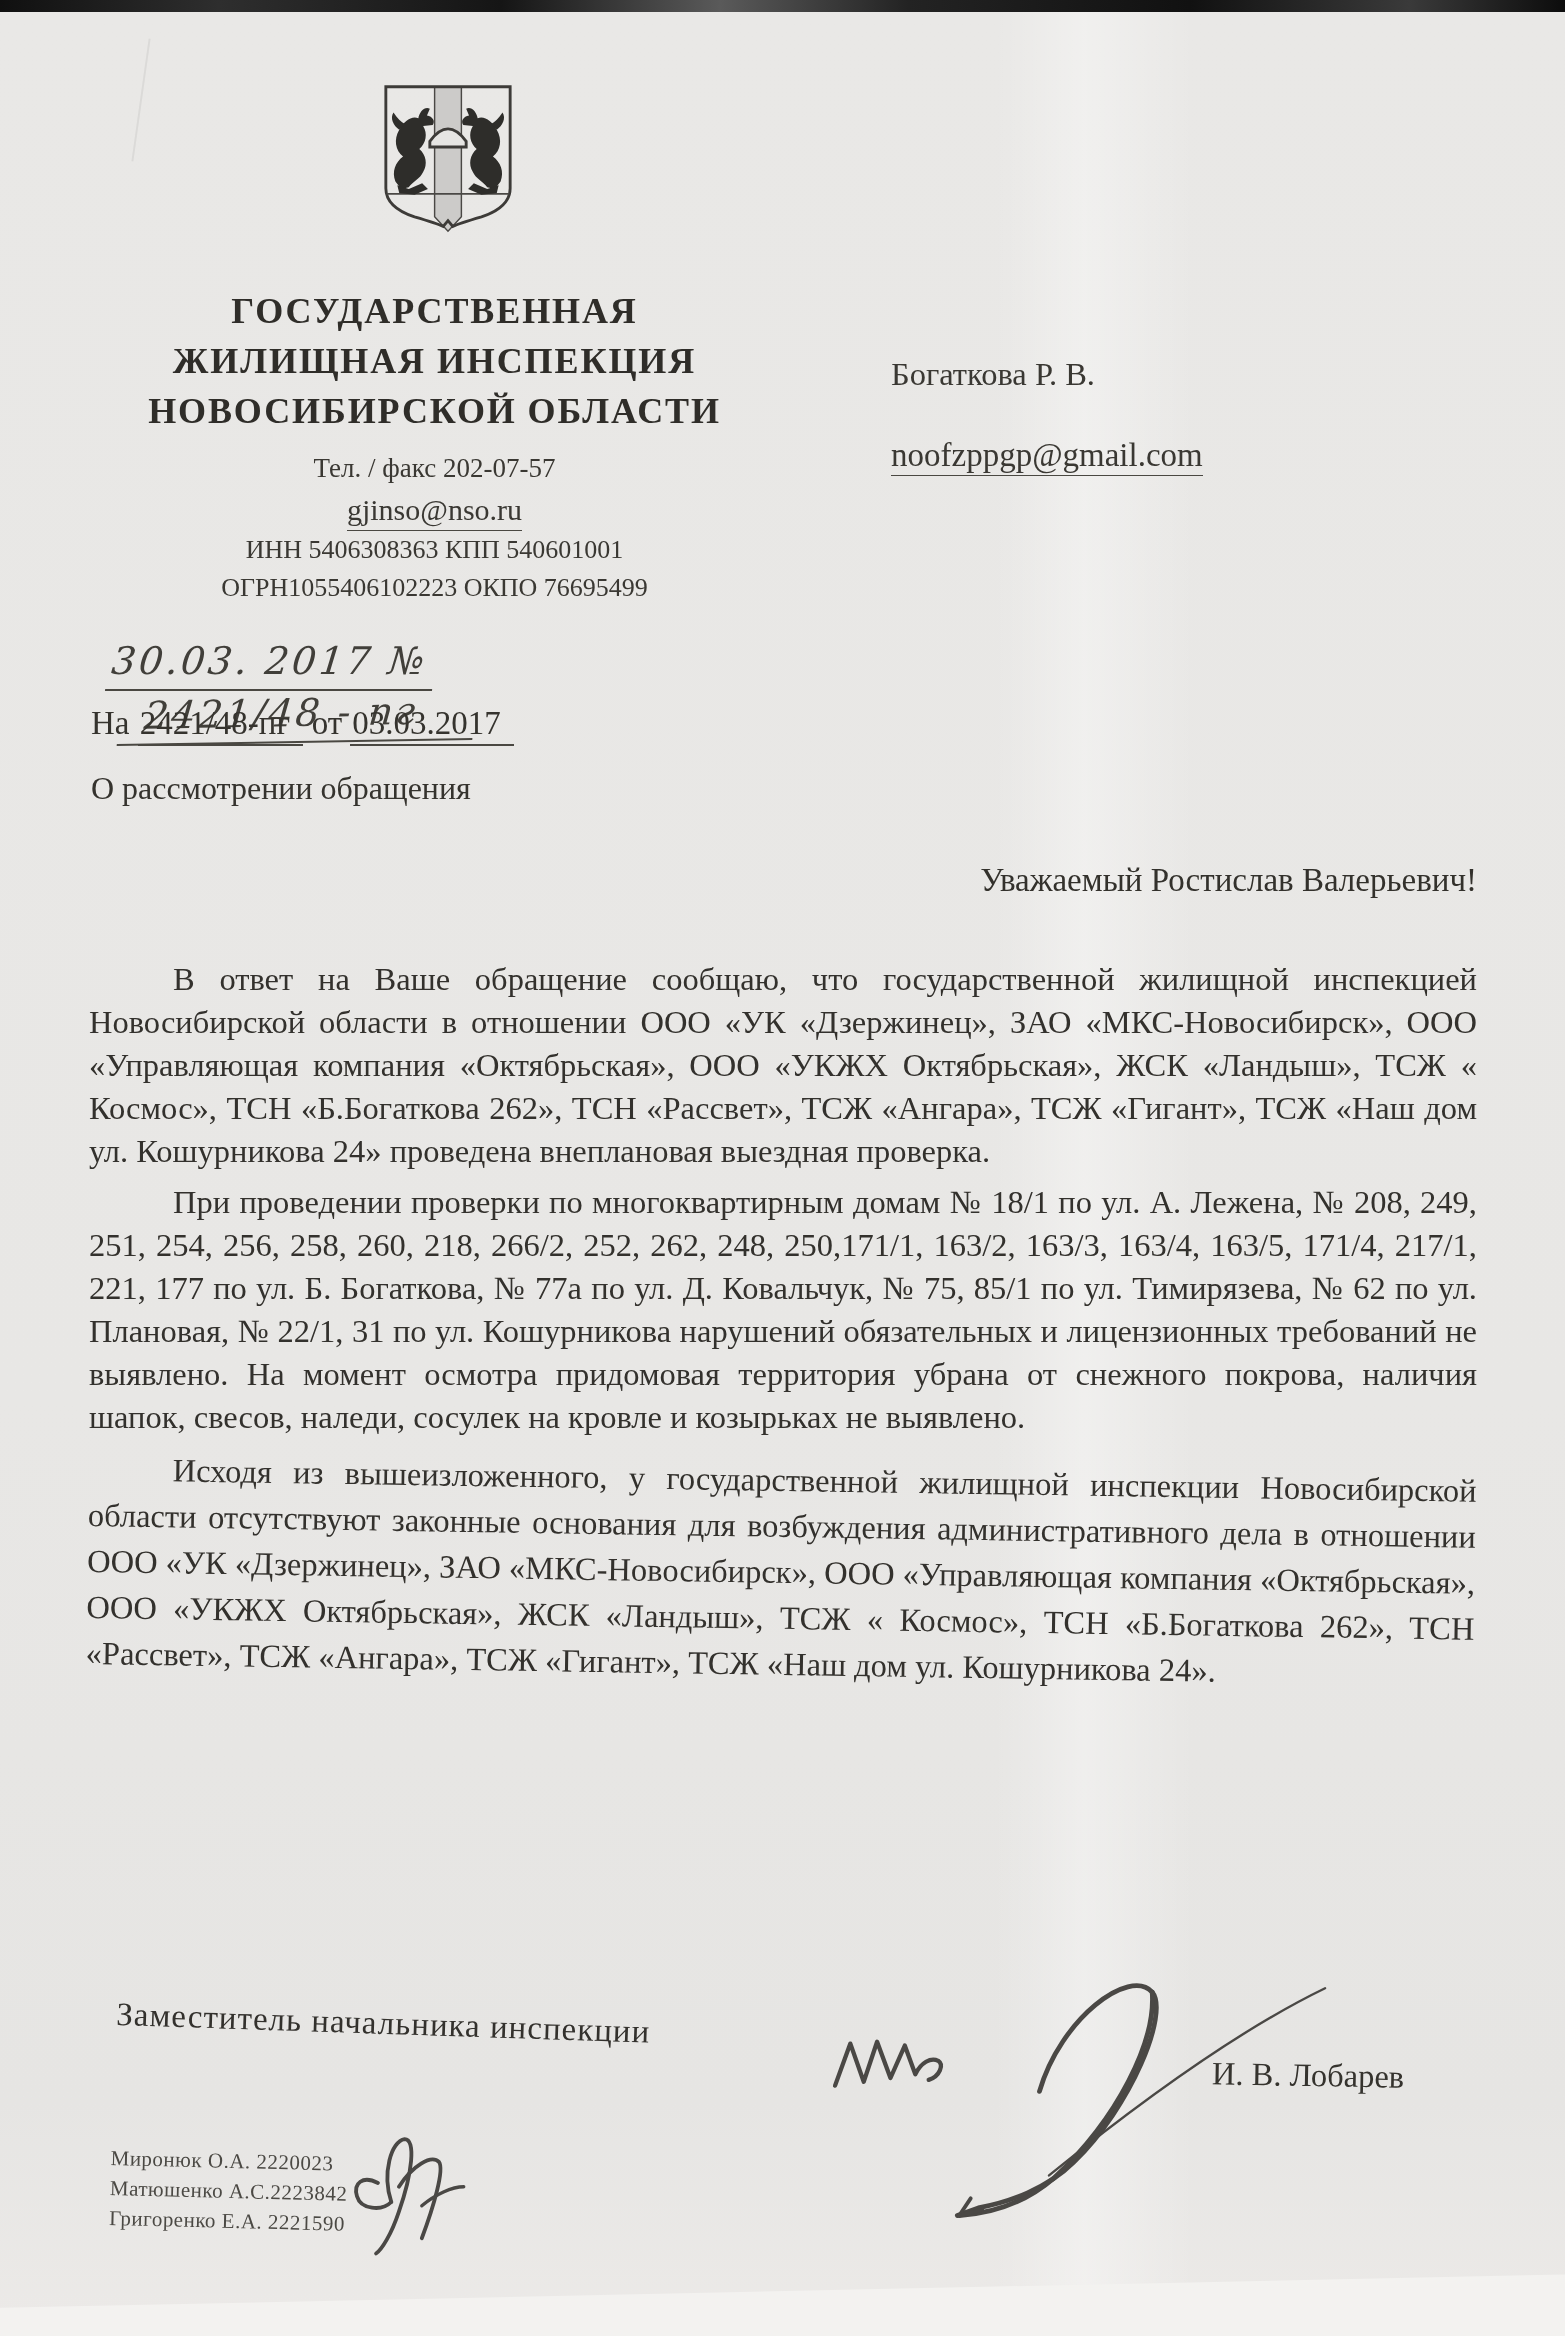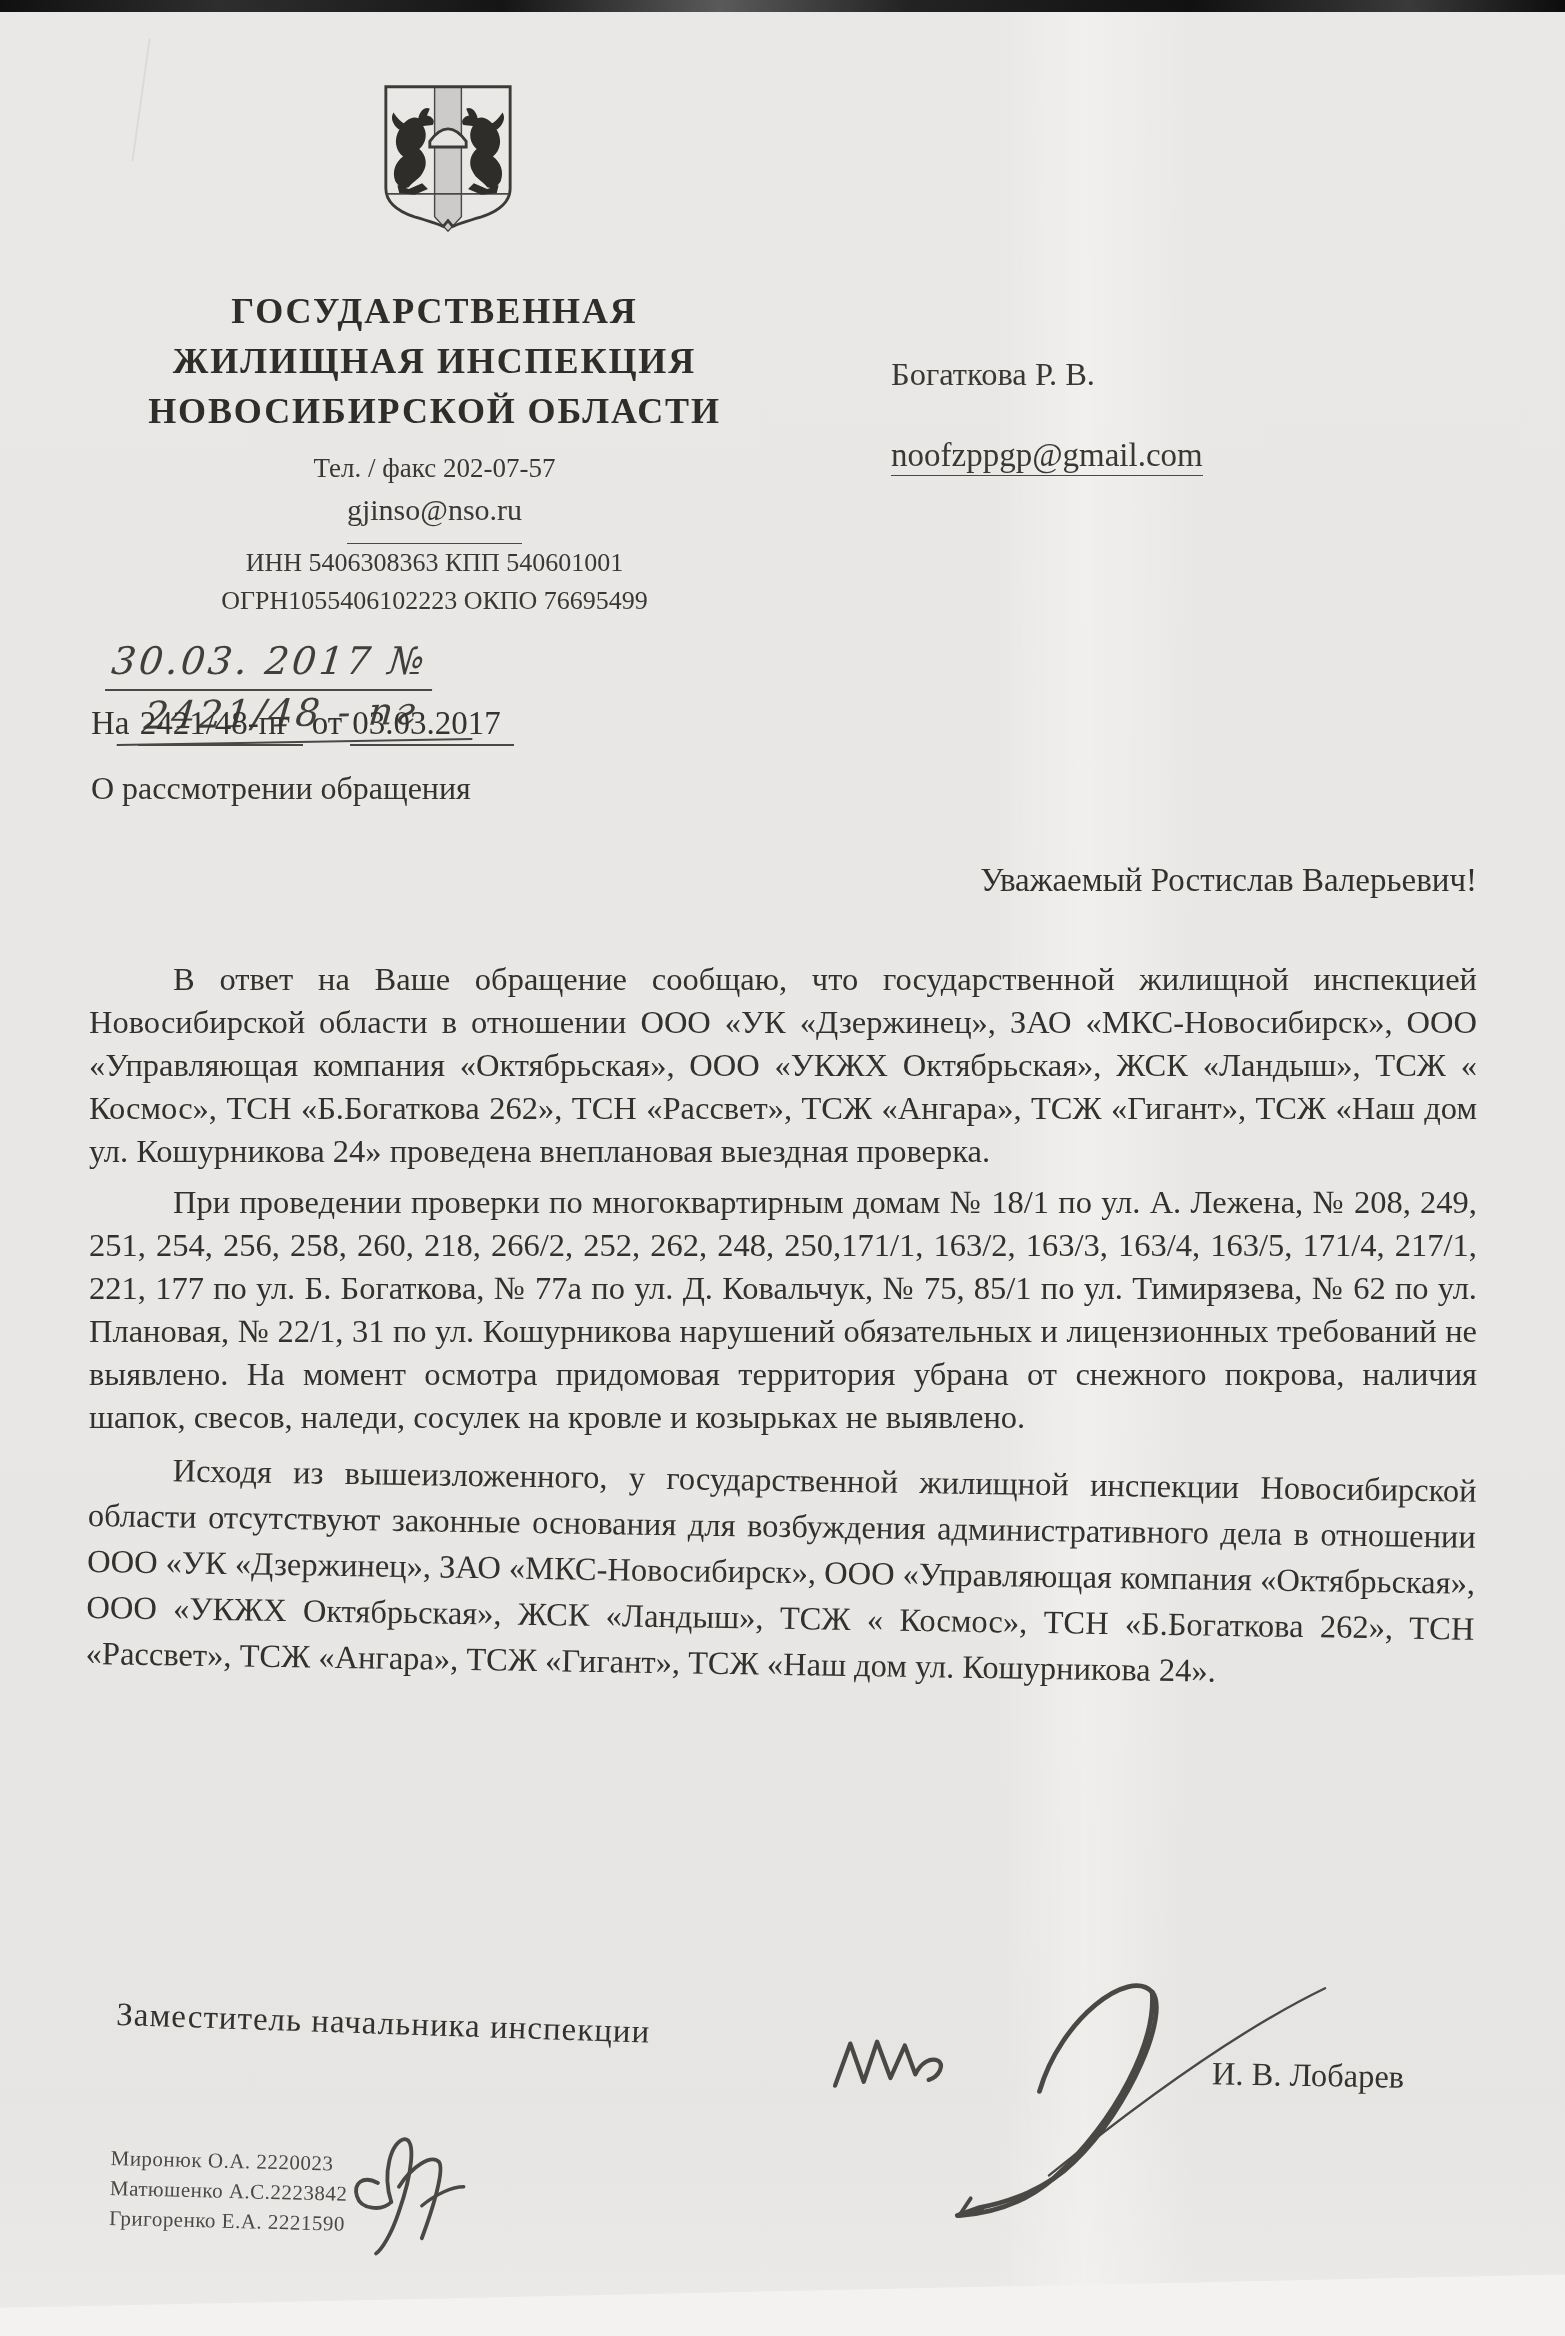--- a/index.html
+++ b/index.html
@@ -22,21 +22,21 @@
   .scan-crease{position:absolute;left:140px;top:38px;width:1.9px;height:124px;
     background:rgba(0,0,0,.06);transform:rotate(8deg);}
 
   
   .emblem{position:absolute;left:380px;top:82px;width:136px;height:153px;}
   .org-block{position:absolute;left:100px;top:286px;width:669px;text-align:center;}
   .org-line{font-weight:bold;font-size:36px;line-height:50px;letter-spacing:1.9px;color:#2f2d29;}
   .addr-block{position:absolute;left:100px;top:449px;width:669px;text-align:center;
     font-size:27px;line-height:38px;color:#3a3833;}
   .addr-email{display:inline-block;font-size:30px;margin-top:3.8px;
-    border-bottom:1.9px solid #4a4842;padding-bottom:14px;}
+    border-bottom:1.9px solid #4a4842;padding-bottom:1px;}
   .addr-codes{font-size:26px;}
 
   
   .outgoing{position:absolute;left:105px;top:639px;width:688px;font-size:38px;
     font-style:italic;letter-spacing:2.9px;color:#413f3a;
     font-family:"DejaVu Serif","Liberation Serif",serif;transform:skewX(-6deg);}
   .outgoing .seg1{display:inline-block;border-bottom:2.9px solid #4a4842;padding:0 7.6px 5.7px 3.8px;}
   .outgoing .seg2{display:inline-block;border-bottom:2.9px solid #4a4842;padding:0 57px 5.7px 25px;margin-left:17px;transform:rotate(-1deg);}
 
   .ref-line{position:absolute;left:91px;top:705px;font-size:33px;color:#35332e;}

